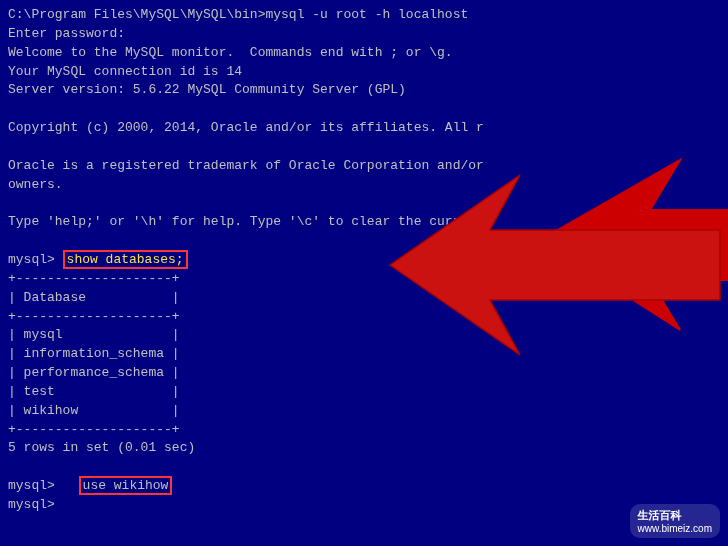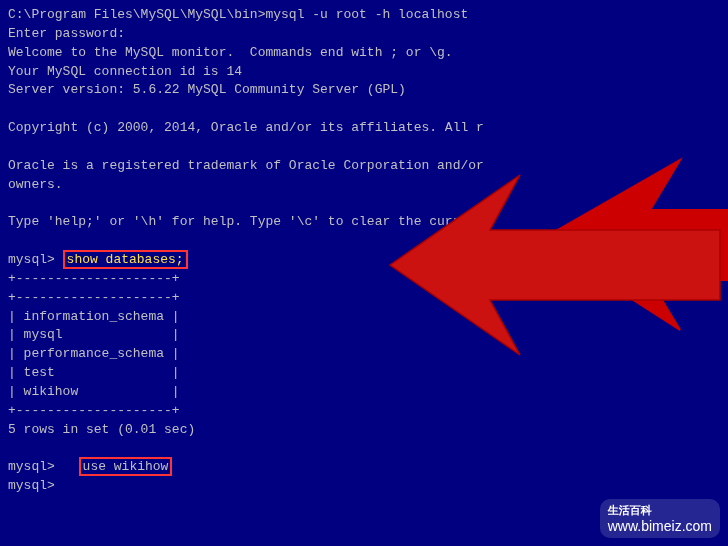--- a/index.html
+++ b/index.html
@@ -46,21 +46,21 @@
     .watermark-text {
       color: #ffffff;
       font-family: Arial, sans-serif;
       font-size: 11px;
       font-weight: bold;
     }
 
     .watermark-url {
       color: #ffffff;
       font-family: Arial, sans-serif;
-      font-size: 14px;
+      font-size: 10px;
     }
 
     .line {
       display: block;
       white-space: pre;
       line-height: 1.45;
     }
 
     .cmd-highlight {
       background: transparent;
@@ -90,23 +90,24 @@
     <span class="line">&nbsp;</span>
     <span class="line">Copyright (c) 2000, 2014, Oracle and/or its affiliates. All r</span>
     <span class="line">&nbsp;</span>
     <span class="line">Oracle is a registered trademark of Oracle Corporation and/or</span>
     <span class="line">owners.</span>
     <span class="line">&nbsp;</span>
     <span class="line">Type 'help;' or '\h' for help. Type '\c' to clear the curren</span>
     <span class="line">&nbsp;</span>
     <span class="line">mysql&gt; <span class="cmd-highlight">show databases;</span></span>
     <span class="line">+--------------------+</span>
+    <span class="line">| Database           |</span>
     <span class="line">+--------------------+</span>
+    <span class="line">| mysql              |</span>
     <span class="line">| information_schema |</span>
-    <span class="line">| mysql              |</span>
     <span class="line">| performance_schema |</span>
     <span class="line">| test               |</span>
     <span class="line">| wikihow            |</span>
     <span class="line">+--------------------+</span>
     <span class="line">5 rows in set (0.01 sec)</span>
     <span class="line">&nbsp;</span>
     <span class="line">mysql&gt; <span class="cmd-highlight2">use wikihow</span></span>
     <span class="line">mysql&gt;</span>
   </div>
 

